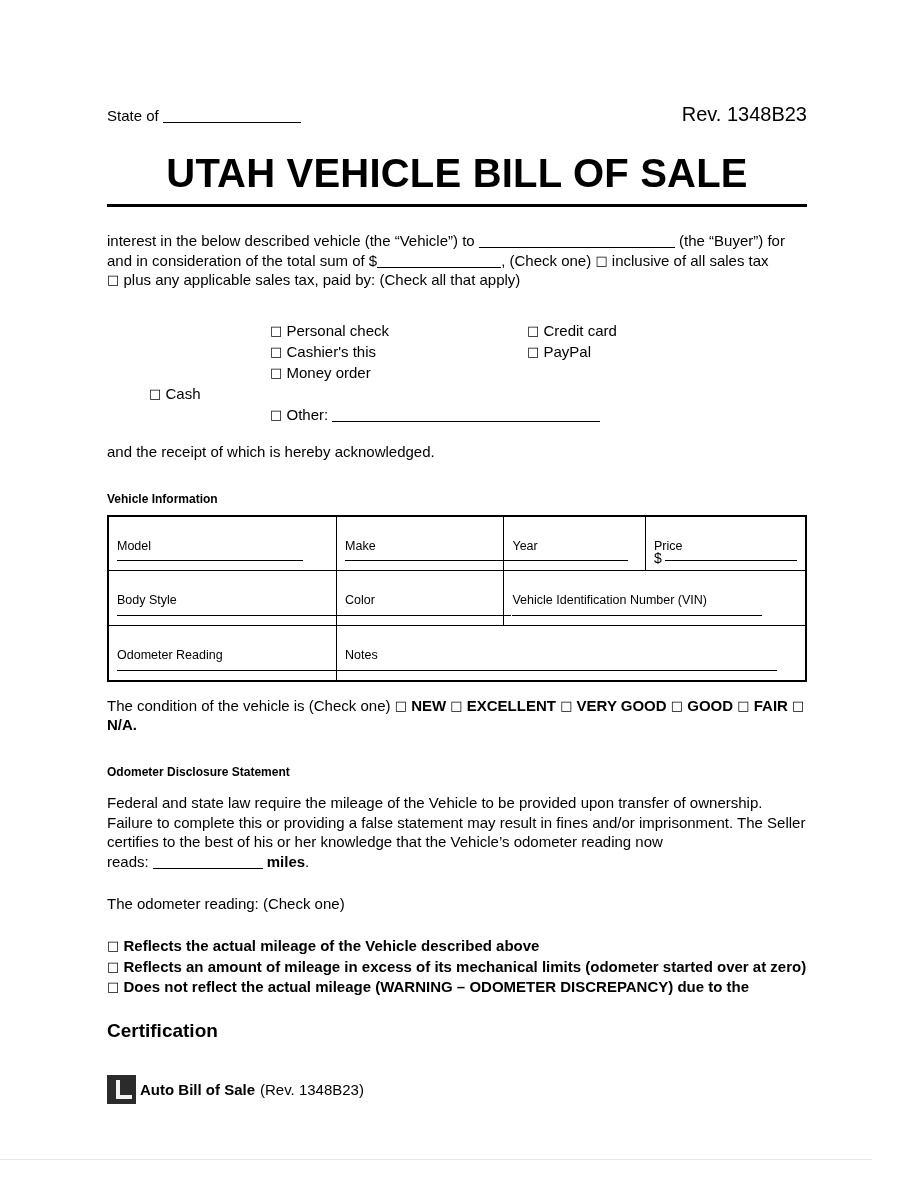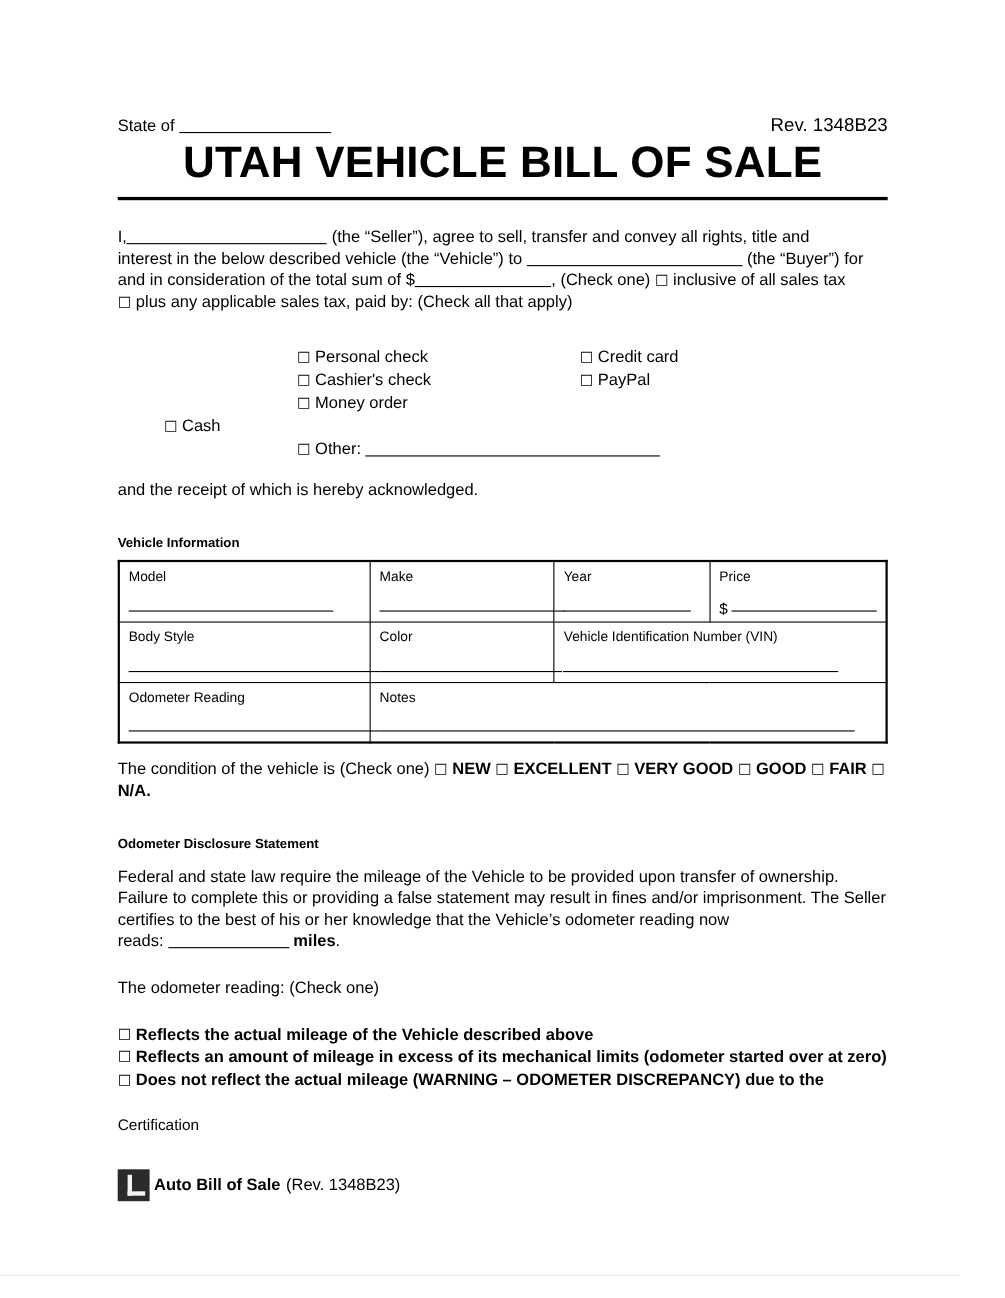--- a/index.html
+++ b/index.html
@@ -43,27 +43,28 @@
   }
   .state-of { white-space: nowrap; }
   .state-blank {
     display: inline-block;
     width: 138px;
     border-bottom: 1.4px solid #000;
     height: 14px;
     margin-left: 4px;
     vertical-align: -2px;
   }
-  .rev { font-size: 17px; white-space: nowrap; }
+  .rev { font-size: 20px; white-space: nowrap; }
 
   .doc-title {
     text-align: center;
     font-size: 40px;
     font-weight: bold;
     letter-spacing: 0.2px;
+    margin-top: 24px;
     line-height: 46px;
     white-space: nowrap;
   }
   .title-rule {
     border: none;
     border-top: 3px solid #000;
     margin: 8px 0 0 0;
     width: 700px;
   }
 
@@ -147,21 +148,21 @@
   }
 
   .vtable {
     width: 700px;
     border: 2.5px solid #000;
     border-collapse: collapse;
   }
   .vtable td {
     border: 1.2px solid #000;
     vertical-align: top;
-    padding: 6px 8px 0 8px;
+    padding: 22px 8px 0 8px;
     height: 55px;
     position: relative;
   }
   .cell-label {
     font-size: 12.5px;
     line-height: 15px;
     white-space: nowrap;
   }
   .cell-rule {
     position: absolute;
@@ -218,22 +219,22 @@
     display: inline-block;
     width: 558px;
     border-bottom: 1.6px solid #000;
     height: 13px;
     vertical-align: -2px;
     margin-left: 4px;
   }
 
   
   .cert-head {
-    font-weight: normal;
-    font-size: 14px;
+    font-weight: bold;
+    font-size: 19px;
     margin-top: 22px;
   }
   .footer {
     margin-top: 33px;
     display: flex;
     align-items: center;
     font-size: 15px;
   }
   .logo-mark {
     position: relative;
@@ -268,42 +269,40 @@
 
     <div class="hdr-row">
       <div class="state-of"><span>State of</span><span class="state-blank"></span></div>
       <div class="rev">Rev. 1348B23</div>
     </div>
 
     <div class="doc-title">UTAH VEHICLE BILL OF SALE</div>
     <hr class="title-rule">
 
     <div class="intro">
-      <span class="ln"><span>I,</span><span class="blank b-seller"></span>
-        <span>(the “Seller”), agree to sell, transfer and convey all rights, title and</span></span>
       <span class="ln"><span>interest in the below described vehicle (the “Vehicle”) to</span>
         <span class="blank b-buyer"></span>
         <span>(the “Buyer”) for</span></span>
       <span class="ln"><span>and in consideration of the total sum of $</span><span class="blank b-sum"></span><span>, (Check one)</span>
         <span class="cb">□</span>
         <span>inclusive of all sales tax</span></span>
       <span class="ln"><span class="cb">□</span>
         <span>plus any applicable sales tax, paid by: (Check all that apply)</span></span>
     </div>
 
     <div class="pay-block">
 
       <div class="pay-cash"><span class="cb">□</span>
         <span>Cash</span></div>
 
       <div class="pay-col1">
         <div class="pay-opt"><span class="cb">□</span>
           <span>Personal check</span></div>
         <div class="pay-opt"><span class="cb">□</span>
-          <span>Cashier's check</span></div>
+          <span>Cashier's this</span></div>
         <div class="pay-opt"><span class="cb">□</span>
           <span>Money order</span></div>
       </div>
 
       <div class="pay-col2">
         <div class="pay-opt"><span class="cb">□</span>
           <span>Credit card</span></div>
         <div class="pay-opt"><span class="cb">□</span>
           <span>PayPal</span></div>
       </div>

